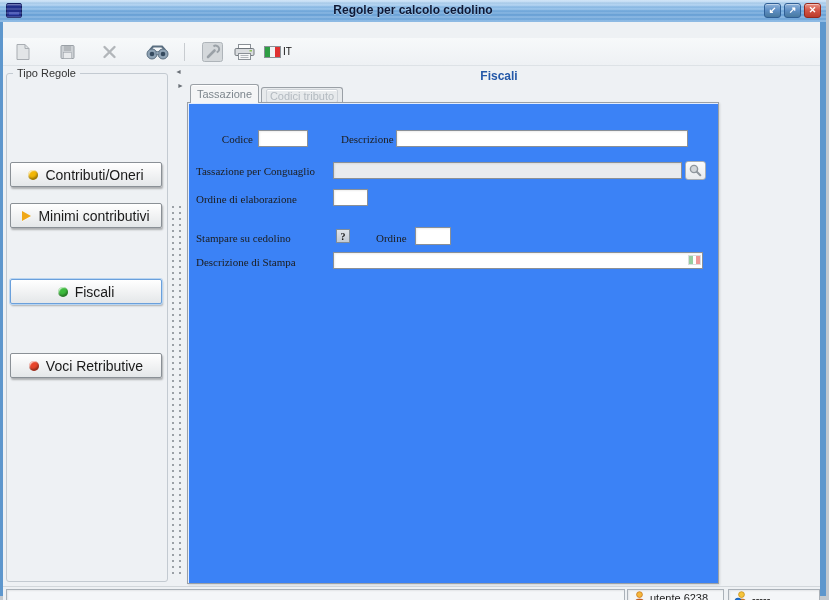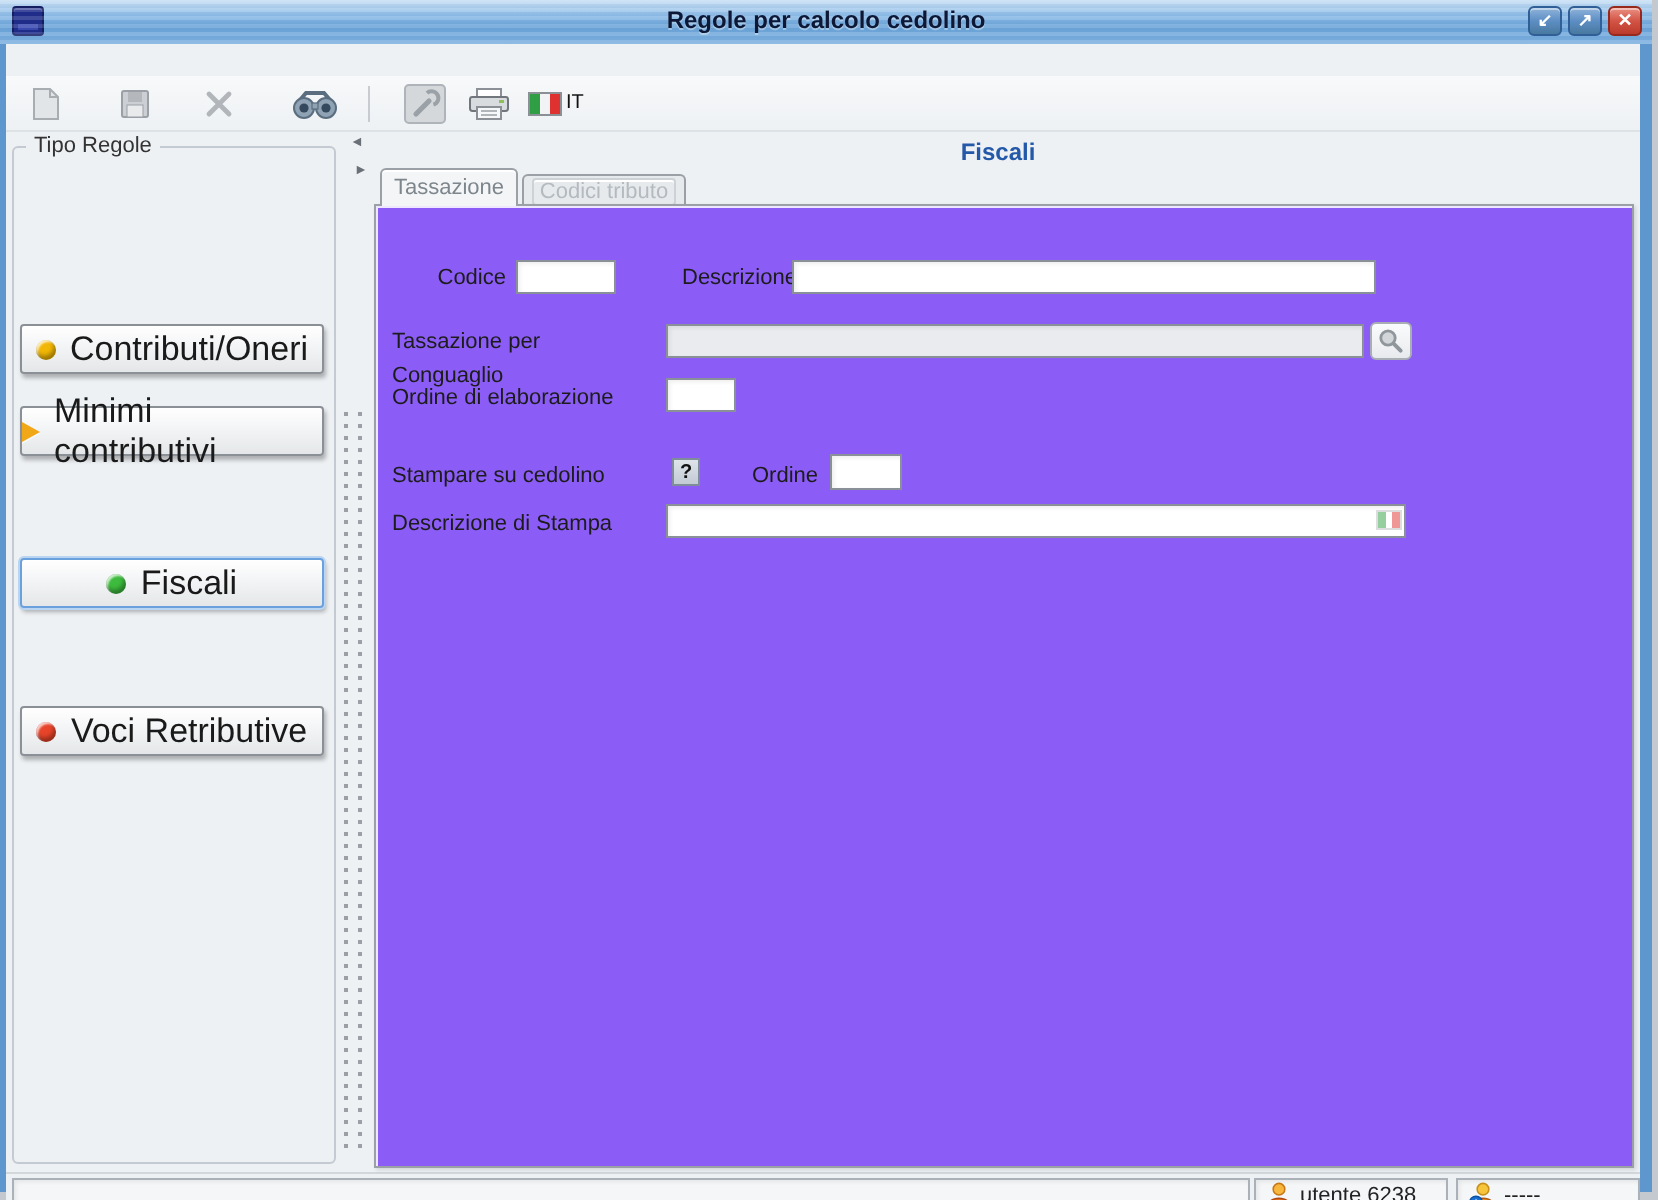--- a/index.html
+++ b/index.html
@@ -35,39 +35,39 @@
   .flag i { flex:1; } .flag i:nth-child(1){background:#2f9e44;} .flag i:nth-child(2){background:#f1f3f5;} .flag i:nth-child(3){background:#e03131;}
   .flag-label { margin-left:2px; font-size:10px; color:#111; }
   
   .content { position:relative; height:520px; }
   .group { position:absolute; left:3px; top:7px; width:162px; height:509px;
     border:1px solid #c3cad1; border-radius:3px; }
   .group-legend { position:absolute; top:-7px; left:6px; background:#eef1f4; padding:0 4px; color:#333; }
   .side-btn { position:absolute; left:3px; width:152px; height:25px;
     background:linear-gradient(#ffffff,#f3f4f5 45%,#e4e7e9); border:1px solid #8a9096; border-radius:2px;
     box-shadow:1px 2px 2px rgba(0,0,0,.28); display:flex; align-items:center; justify-content:center; gap:7px;
-    font-size:17px; color:#1a1a1a; cursor:default; }
+    font-size:14px; color:#1a1a1a; cursor:default; }
   .side-btn.selected { border:1px solid #6aa0dc; box-shadow:0 0 0 1px #b9d5f1, 1px 2px 2px rgba(0,0,0,.28); }
   .bullet { width:10px; height:10px; border-radius:50%;
     box-shadow:inset -1px -2px 2px rgba(0,0,0,.35), inset 1px 1px 1px rgba(255,255,255,.75); }
   .tri { width:0; height:0; border-top:5px solid transparent; border-bottom:5px solid transparent; border-left:9px solid #f0a818;
     filter:drop-shadow(0 1px 0 rgba(255,255,255,.5)); }
   .split-arrow { position:absolute; font-size:7px; color:#6a7077; line-height:1; }
   .dotline { position:absolute; top:140px; height:372px; width:2px;
     background:repeating-linear-gradient(to bottom,#9aa0a6 0 2px, transparent 2px 6px); }
   .area-header { position:absolute; left:180px; top:3px; width:632px; text-align:center;
     font-weight:bold; font-size:12px; color:#2458a8; }
   .tab { position:absolute; border:1px solid #9aa0a6; border-bottom:none; border-radius:3px 3px 0 0;
     display:flex; align-items:center; justify-content:center; font-size:11px; }
   .tab.active { left:187px; top:18px; width:69px; height:19px; background:#f4f5f6; color:#7d868d; z-index:5;
     box-shadow:inset 0 1px 0 #fff; }
   .tab.disabled { left:258px; top:21px; width:82px; height:16px; background:#e7eaec; color:#b3bac0; z-index:3; }
   .tab.disabled span { border:1px solid #cdd2d7; box-shadow:inset 0 1px 0 #fff; padding:0 3px; border-radius:2px; }
-  .panel { position:absolute; left:184px; top:36px; width:630px; height:482px; background:#8b5cf6;
-    border:1px solid #9aa0a6; box-shadow:inset 1px 1px 0 rgba(255,255,255,.85), 1px 1px 2px rgba(0,0,0,.12); z-index:4; }
+  .panel { position:absolute; left:184px; top:36px; width:532px; height:482px; background:#3b82f6;
+    border:1px solid #9aa0a6; box-shadow:inset 1px 1px 0 rgba(255,255,255,.85), 1px 1px 2px rgba(0,0,0,.12); z-index:4;font-family:Liberation Serif, serif; }
   .flabel { position:absolute; color:#1c1c1c; line-height:17px; }
   .flabel.r { left:8px; width:132px; }
   .finput { position:absolute; height:17px; border:1px solid #8a9097; background:#fff; font:inherit;
     padding:0 3px; box-shadow:inset 1px 1px 2px rgba(0,0,0,.07); }
   .finput.ro { background:#e9ebee; }
   .lookup-btn { position:absolute; width:21px; height:19px; border:1px solid #a8aeb4; border-radius:3px;
     background:linear-gradient(#fafbfc,#e8ebee); display:flex; align-items:center; justify-content:center; cursor:default; }
   .tristate { position:absolute; width:14px; height:14px; border:1px solid #7f8c9a;
     background:linear-gradient(#dfe4ea,#c2cad4); display:flex; align-items:center; justify-content:center;
     font-size:10px; font-weight:bold; color:#111; cursor:default; }

